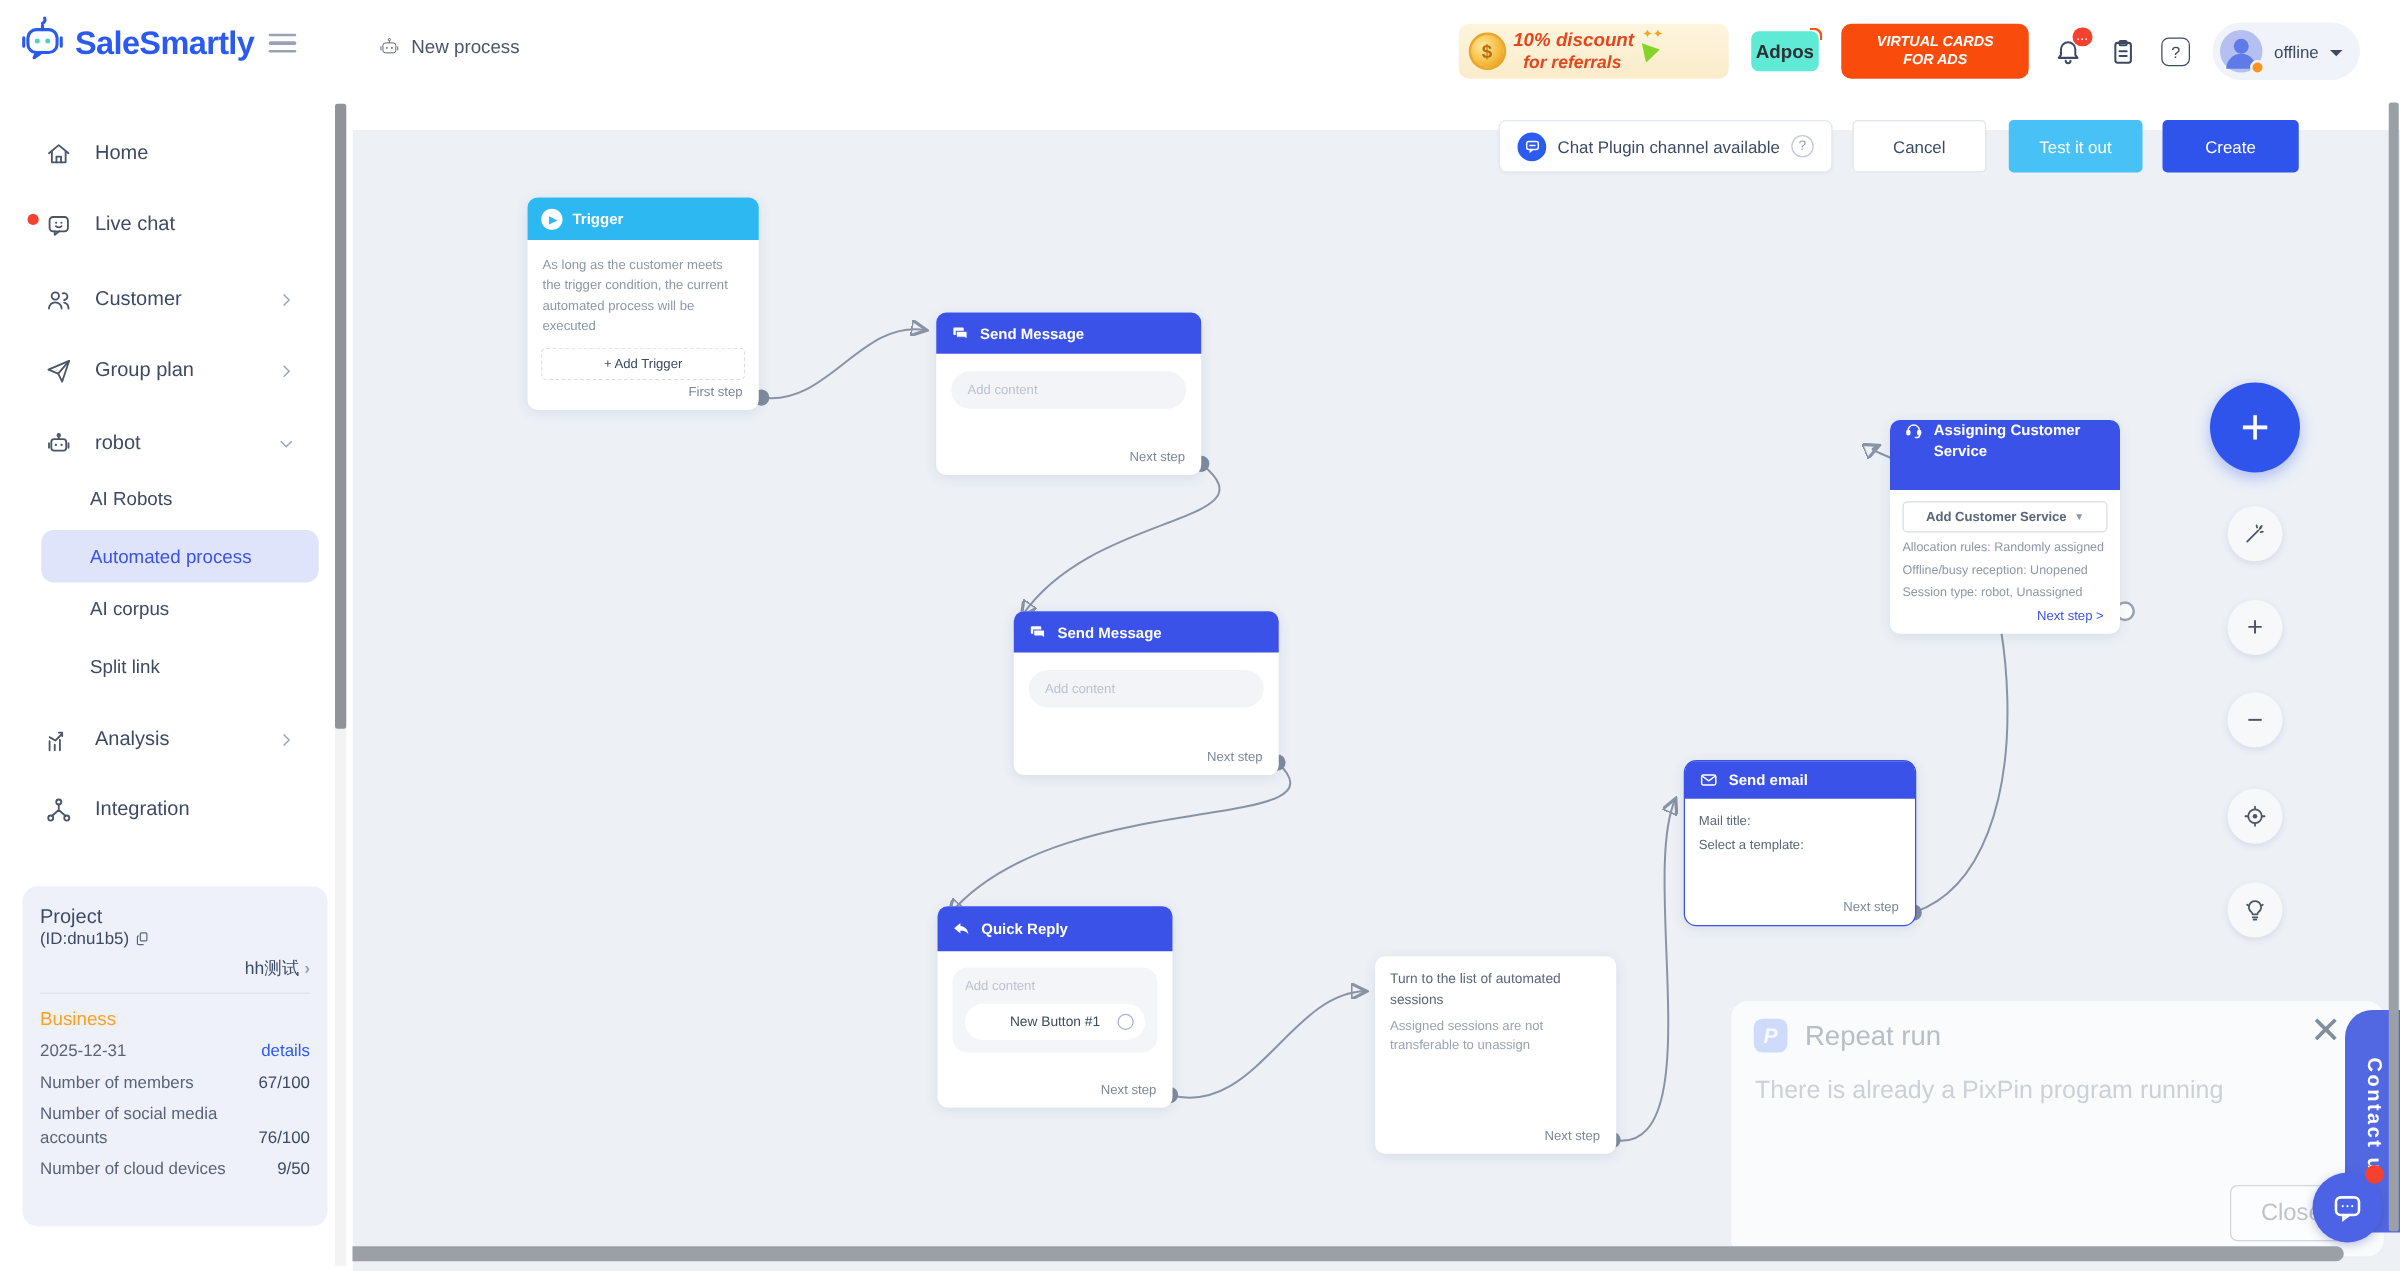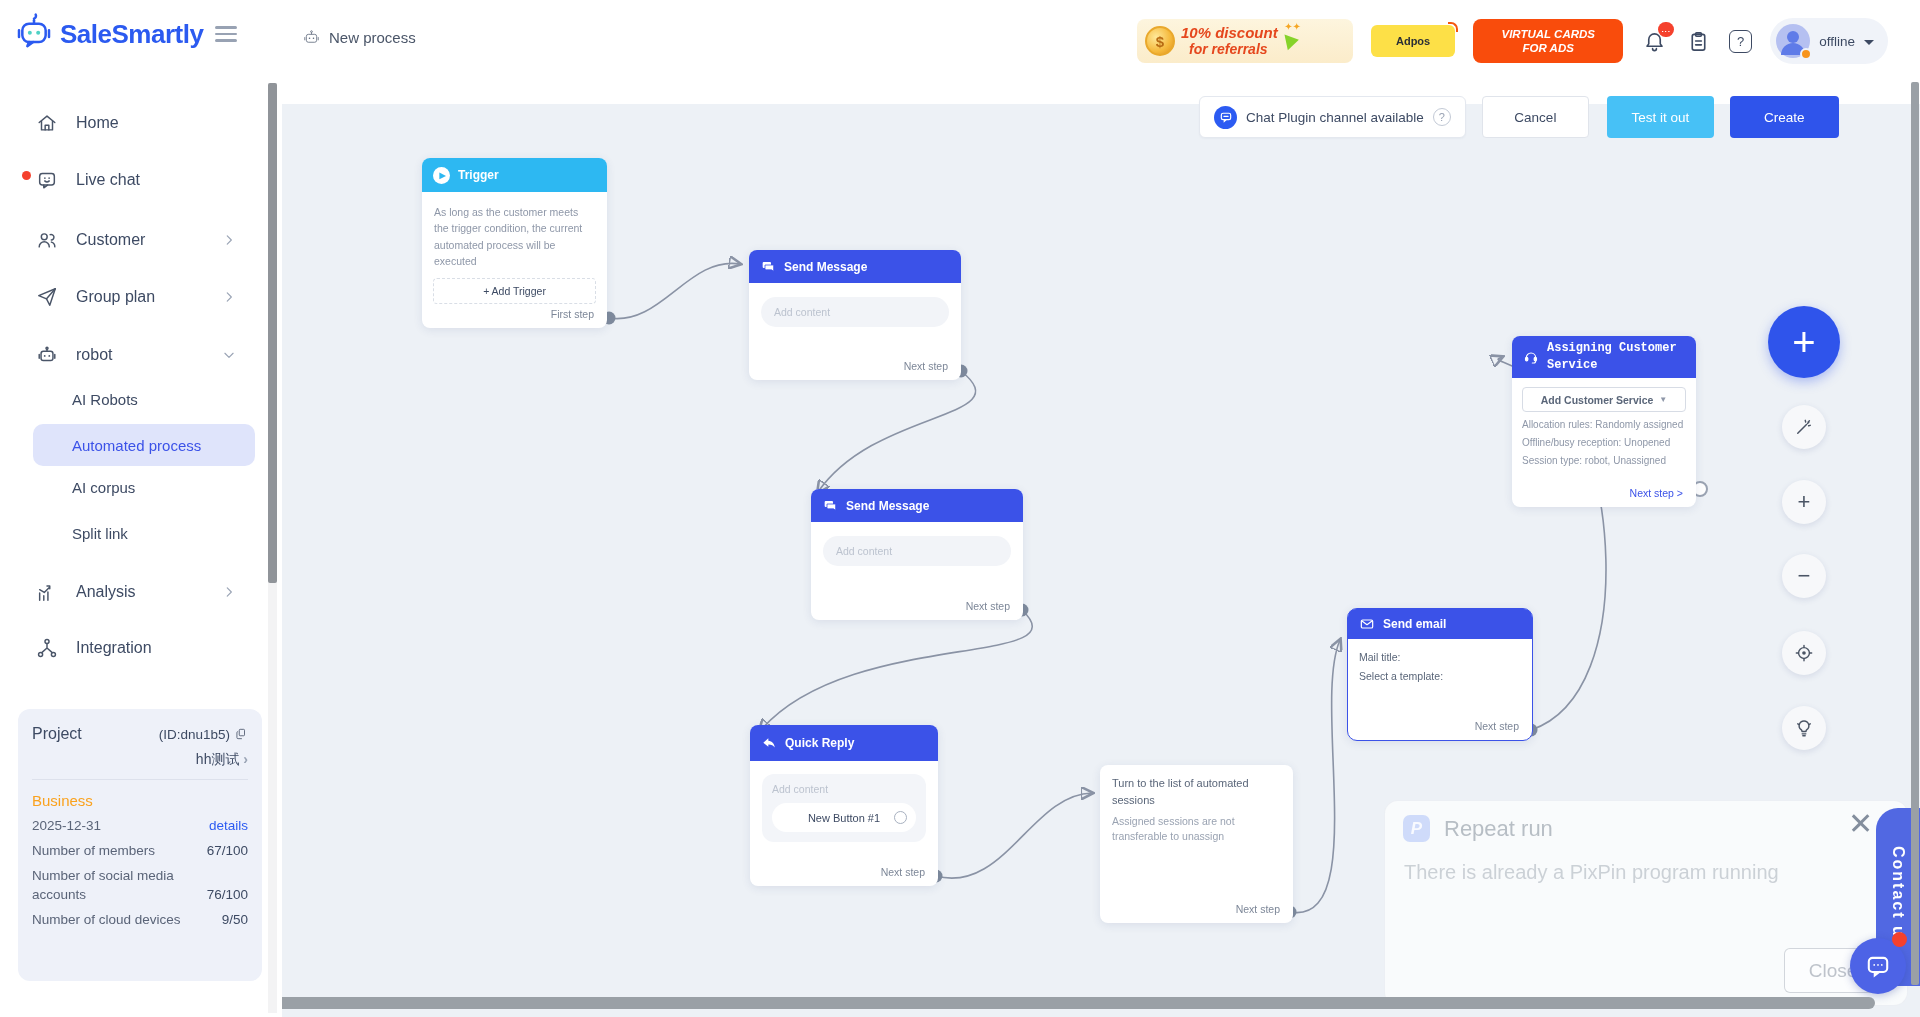--- a/index.html
+++ b/index.html
@@ -18,21 +18,21 @@
   .tb-right { position:absolute; right:32px; top:0; height:82px; display:flex; align-items:center; gap:18px; }
 
   .promo { width:216px; height:44px; border-radius:8px; background:linear-gradient(180deg,#fdf5de,#fbecca); display:flex; align-items:center; padding:0 8px; gap:6px; position:relative; }
   .coin { width:30px; height:30px; border-radius:50%; background:radial-gradient(circle at 35% 35%, #ffe99a, #f5b93c 60%, #dd8f1b); border:2px solid #e9a82c; color:#b86b12; font-weight:bold; font-size:15px; display:flex; align-items:center; justify-content:center; }
   .promo-text { font-style:italic; font-weight:800; color:#e5471d; line-height:1.1; }
   .promo-text .l1 { font-size:15px; }
   .promo-text .l2 { font-size:14px; padding-left:8px; }
   .promo .spark { position:absolute; right:52px; top:2px; color:#f5a623; font-size:10px; }
   .tri { width:0; height:0; border-left:13px solid #86d32a; border-top:8px solid transparent; border-bottom:8px solid transparent; transform:rotate(-12deg); margin-left:2px; }
 
-  .adpos { height:32px; background:#fde047; border-radius:6px; padding:0 25px; display:flex; align-items:center; font-size:11px; font-weight:bold; color:#2b2f36; position:relative; }
+  .adpos { height:32px; background:#5eead4; border-radius:6px; padding:0 4px; display:flex; align-items:center; font-size:15px; font-weight:bold; color:#2b2f36; position:relative; }
   .adpos::after { content:""; position:absolute; right:-3px; top:-3px; width:8px; height:8px; border-top:2px solid #f4560f; border-right:2px solid #f4560f; border-top-right-radius:7px; }
   .vcards { width:150px; height:44px; background:#f94c0c; border-radius:8px; color:#fff; font-style:italic; font-weight:800; font-size:11.5px; line-height:1.25; display:flex; flex-direction:column; align-items:center; justify-content:center; text-align:center; }
 
   .icon-btn { position:relative; width:26px; height:26px; display:flex; align-items:center; justify-content:center; }
   .icon-btn svg { width:23px; height:23px; stroke:#3d4a63; fill:none; stroke-width:1.7; stroke-linecap:round; stroke-linejoin:round; }
   .bell-badge { position:absolute; right:-7px; top:-6px; min-width:16px; height:15px; background:#f5412d; border-radius:8px; color:#fff; font-size:8px; font-weight:bold; letter-spacing:1px; display:flex; align-items:center; justify-content:center; padding:0 3px; }
   .help-btn { width:23px; height:23px; border:1.6px solid #3d4a63; border-radius:6px; font-size:13px; color:#3d4a63; display:flex; align-items:center; justify-content:center; }
 
   .profile { height:46px; background:#f0f3f9; border-radius:23px; display:flex; align-items:center; padding:0 14px 0 6px; gap:9px; }
   .avatar { position:relative; width:34px; height:34px; border-radius:50%; background:#b5c0f1; overflow:visible; }
@@ -50,21 +50,21 @@
 
   .nav-item { position:absolute; left:14px; width:240px; height:40px; display:flex; align-items:center; gap:18px; font-size:16px; color:#3d4a63; cursor:pointer; }
   .nav-item svg { width:22px; height:22px; stroke:#4a5568; fill:none; stroke-width:1.6; stroke-linecap:round; stroke-linejoin:round; flex:0 0 auto; margin-left:22px; }
   .nav-item .chev { position:absolute; right:18px; margin:0; width:14px; height:14px; stroke:#9aa4b5; stroke-width:2; }
   .red-dot { position:absolute; left:8px; top:11px; width:9px; height:9px; border-radius:50%; background:#f5412d; }
 
   .sub-item { position:absolute; left:33px; width:222px; height:42px; display:flex; align-items:center; padding-left:39px; font-size:15px; color:#3d4a63; border-radius:10px; cursor:pointer; }
   .sub-item.active { background:#dfe4fb; color:#3b52e8; }
 
   .project-panel { position:absolute; left:18px; top:709px; width:244px; height:272px; background:#eef1f9; border-radius:12px; padding:16px 14px; font-size:13.5px; color:#5a6478; }
-  .pp-row { display:flex; justify-content:space-between; margin-bottom:8px; }
+  .pp-row { display:flex; justify-content:space-between; margin-bottom:8px;flex-direction:column; }
   .pp-title { font-size:16px; color:#3d4a63; }
   .pp-id { font-size:13.5px; color:#3d4a63; display:flex; align-items:center; gap:4px; }
   .pp-id svg { width:14px; height:14px; stroke:#5a6478; fill:none; stroke-width:1.6; }
   .pp-name { text-align:right; font-size:14px; color:#3d4a63; margin-bottom:10px; }
   .pp-name .chev { color:#9aa4b5; font-weight:bold; }
   .pp-divider { height:1px; background:#dde1ec; margin:4px 0 12px; }
   .pp-plan { color:#faa21e; font-size:15px; margin-bottom:8px; }
   .pp-line { display:flex; justify-content:space-between; margin-bottom:7px; line-height:1.35; }
   .pp-line .lab { max-width:150px; }
   .pp-line .val { color:#3d4a63; align-self:flex-end; }
@@ -106,21 +106,21 @@
   .pill-input { margin:14px 12px 0; height:30px; background:#f2f4f8; border-radius:15px; display:flex; align-items:center; padding:0 13px; font-size:10.5px; color:#bcc3cf; }
 
   .n-qr { left:750px; top:725px; width:188px; height:161px; }
   .n-qr .node-hd { height:36px; }
   .qr-box { margin:13px 12px 0; background:#f3f5f9; border-radius:12px; padding:9px 10px 10px; }
   .qr-ph { font-size:10.5px; color:#bcc3cf; }
   .qr-btn { position:relative; margin-top:8px; height:29px; background:#fff; border-radius:15px; display:flex; align-items:center; justify-content:center; font-size:11px; color:#3d4a63; }
   .qr-circle { position:absolute; right:9px; top:8px; width:13px; height:13px; border:1.6px solid #a8b1c0; border-radius:50%; background:#fff; }
 
   .n-turn { left:1100px; top:765px; width:193px; height:158px; }
-  .n-turn .node-hd, .n-assign .node-hd { height:42px; align-items:center;font-family:Liberation Mono, monospace; }
+  .n-turn .node-hd, .n-assign .node-hd { height:56px; align-items:flex-start; }
   .hd-2line { line-height:1.45; }
   .n-turn .desc1 { padding:10px 12px 0; font-size:11px; color:#5a6679; line-height:1.5; }
   .n-turn .desc2 { padding:6px 12px 0; font-size:10.5px; color:#9aa3b2; line-height:1.45; }
 
   .n-email { left:1347px; top:608px; width:186px; height:133px; border:1px solid #3b52e8; border-radius:10px; }
   .n-email .node-hd { height:30px; border-radius:8px 8px 0 0; }
   .n-email .mail-lines { padding:9px 11px 0; font-size:10.5px; color:#5a6679; line-height:1.8; }
 
   .n-assign { left:1512px; top:336px; width:184px; height:171px; }
   .assign-select { margin:9px 10px 7px; height:25px; border:1px solid #d7dce5; border-radius:4px; background:#fff; display:flex; align-items:center; justify-content:center; gap:6px; font-size:10.5px; color:#5a6679; cursor:pointer;font-weight:bold; }

